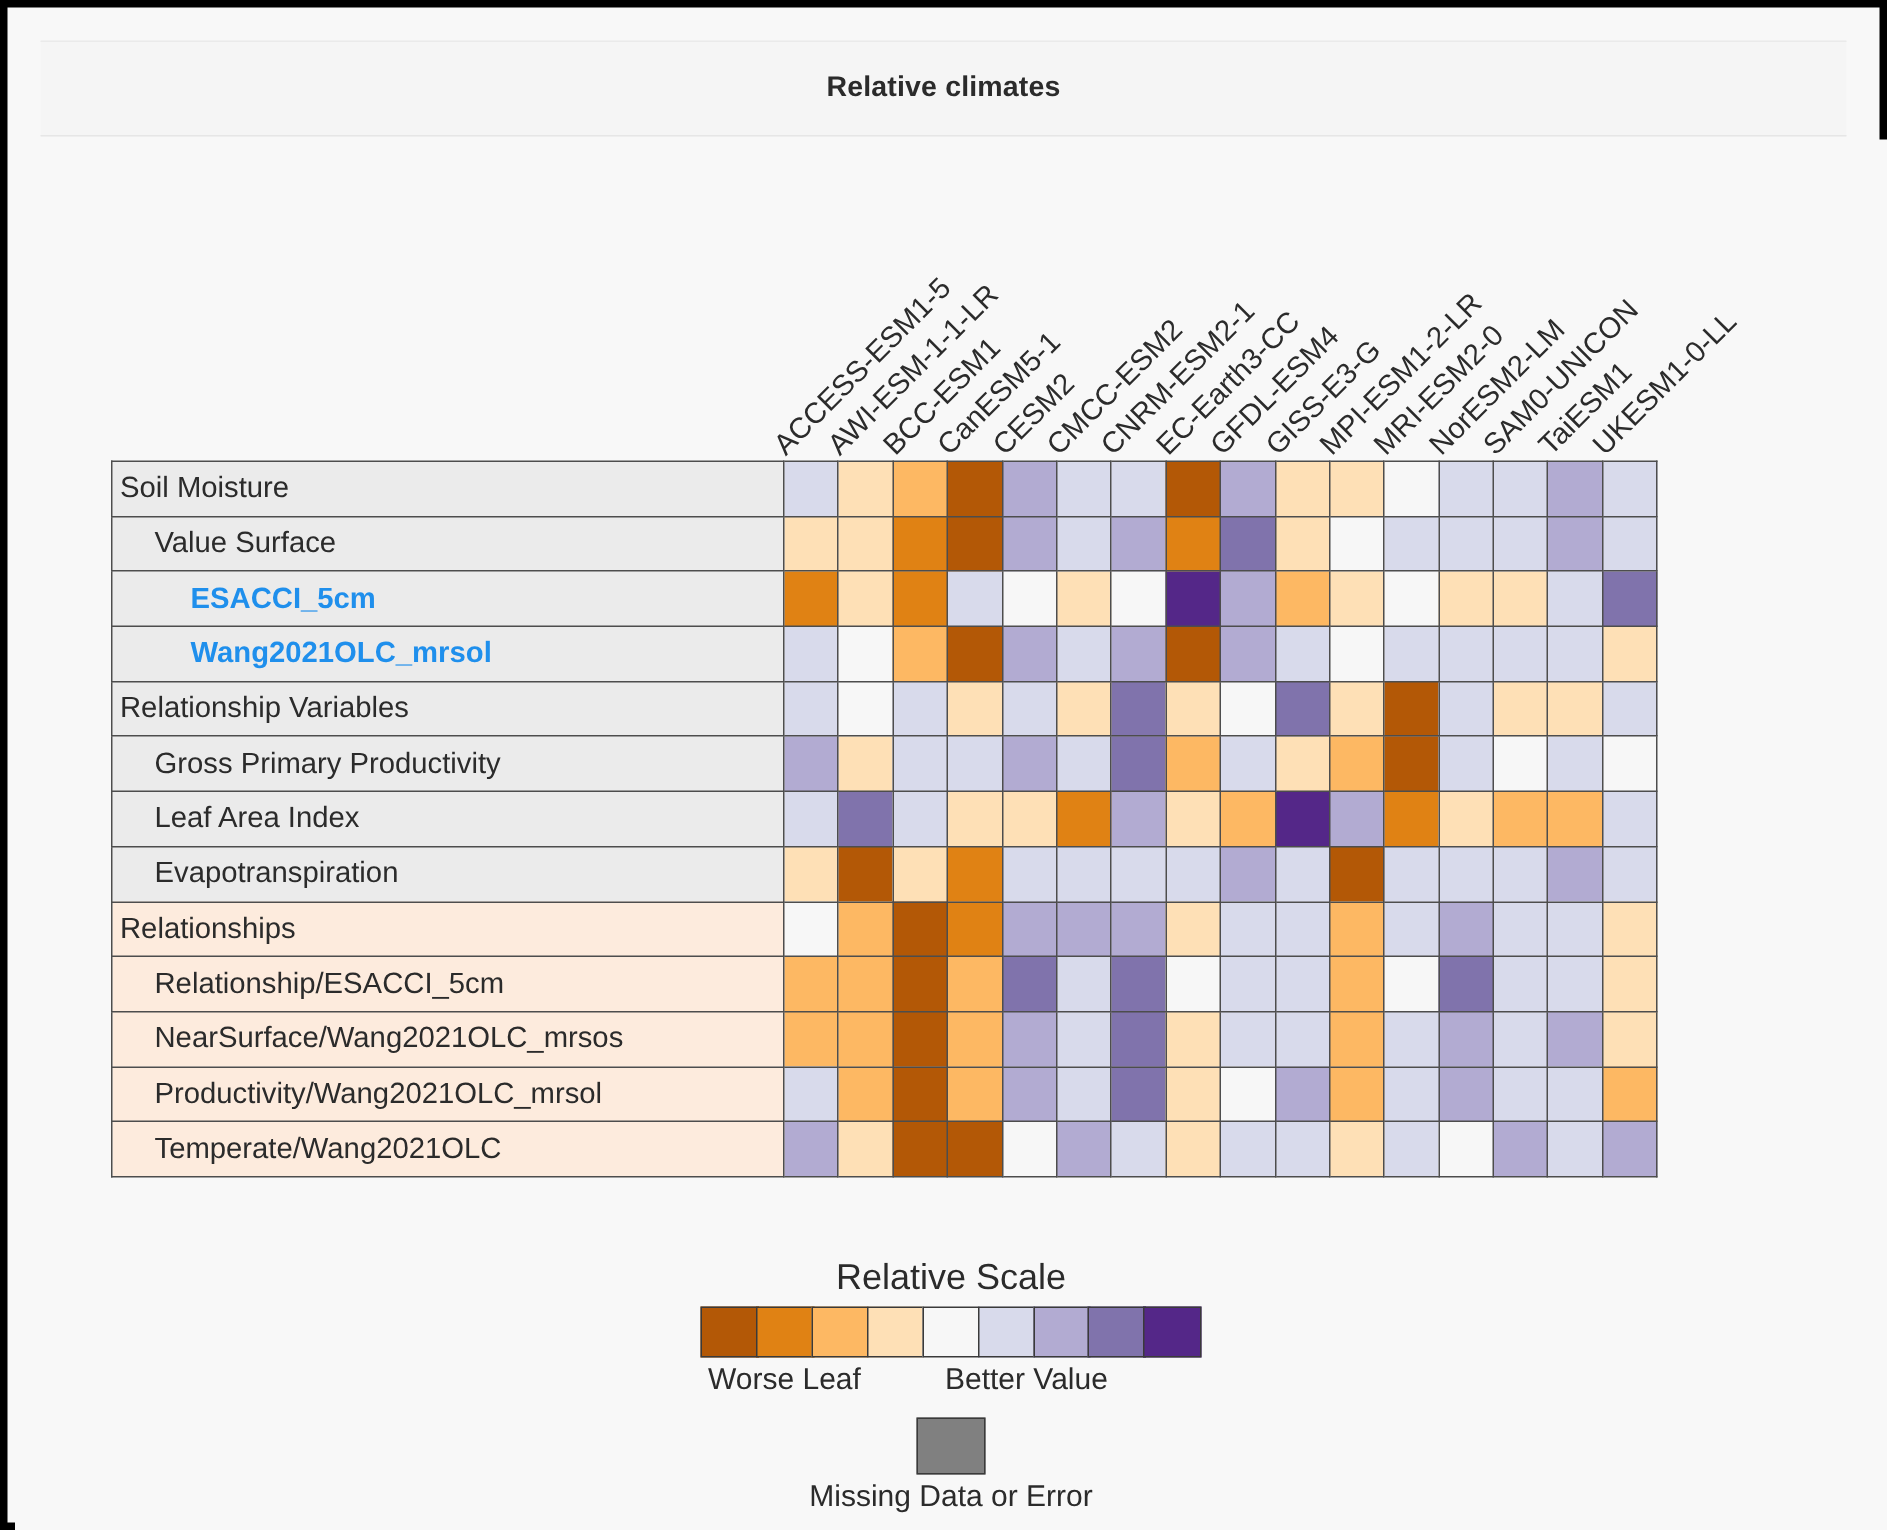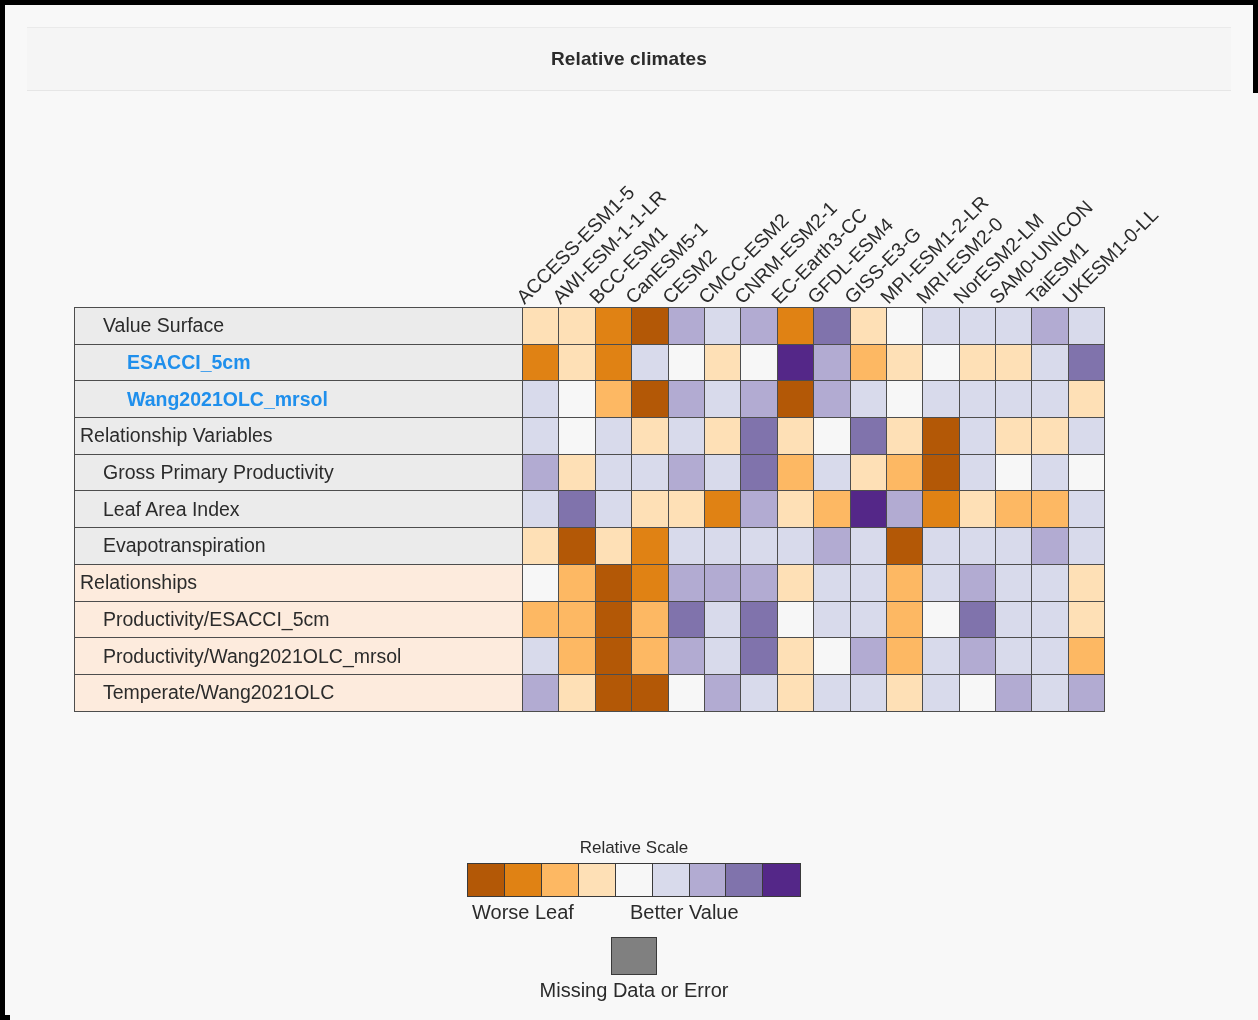--- a/index.html
+++ b/index.html
@@ -102,21 +102,21 @@
   }
 
   
   #legend {
     position: absolute;
     left: 0; top: 745px;
     width: 1248px;
   }
   .lg-center { text-align: center; }
   #lg-title {
-    font-size: 17px;
+    font-size: 24px;
     color: #2b2b2b;
     margin-bottom: 5px;
   }
   #lg-bar {
     display: flex;
     justify-content: center;
   }
   #lg-bar .sw {
     width: 38.5px;
     height: 34px;
@@ -181,20 +181,39 @@
         <div class="col-head" style="left: 917.4px;">MRI-ESM2-0</div>
         <div class="col-head" style="left: 953.8px;">NorESM2-LM</div>
         <div class="col-head" style="left: 990.2px;">SAM0-UNICON</div>
         <div class="col-head" style="left: 1026.6px;">TaiESM1</div>
         <div class="col-head" style="left: 1063px;">UKESM1-0-LL</div>
       </div>
 
     <table id="table">
       <tbody id="tbody">
           <tr>
+            <td class="rowlabel ind0 sec-grey"><span>Soil Moisture</span></td>
+            <td class="cell" style="background: rgb(216, 218, 235);"></td>
+            <td class="cell" style="background: rgb(254, 224, 182);"></td>
+            <td class="cell" style="background: rgb(253, 184, 99);"></td>
+            <td class="cell" style="background: rgb(179, 88, 6);"></td>
+            <td class="cell" style="background: rgb(178, 171, 210);"></td>
+            <td class="cell" style="background: rgb(216, 218, 235);"></td>
+            <td class="cell" style="background: rgb(216, 218, 235);"></td>
+            <td class="cell" style="background: rgb(179, 88, 6);"></td>
+            <td class="cell" style="background: rgb(178, 171, 210);"></td>
+            <td class="cell" style="background: rgb(254, 224, 182);"></td>
+            <td class="cell" style="background: rgb(254, 224, 182);"></td>
+            <td class="cell" style="background: rgb(247, 247, 247);"></td>
+            <td class="cell" style="background: rgb(216, 218, 235);"></td>
+            <td class="cell" style="background: rgb(216, 218, 235);"></td>
+            <td class="cell" style="background: rgb(178, 171, 210);"></td>
+            <td class="cell" style="background: rgb(216, 218, 235);"></td>
+          </tr>
+          <tr>
             <td class="rowlabel ind1 sec-grey"><span>Value Surface</span></td>
             <td class="cell" style="background: rgb(254, 224, 182);"></td>
             <td class="cell" style="background: rgb(254, 224, 182);"></td>
             <td class="cell" style="background: rgb(224, 130, 20);"></td>
             <td class="cell" style="background: rgb(179, 88, 6);"></td>
             <td class="cell" style="background: rgb(178, 171, 210);"></td>
             <td class="cell" style="background: rgb(216, 218, 235);"></td>
             <td class="cell" style="background: rgb(178, 171, 210);"></td>
             <td class="cell" style="background: rgb(224, 130, 20);"></td>
             <td class="cell" style="background: rgb(128, 115, 172);"></td>
@@ -333,36 +352,55 @@
             <td class="cell" style="background: rgb(216, 218, 235);"></td>
             <td class="cell" style="background: rgb(216, 218, 235);"></td>
             <td class="cell" style="background: rgb(253, 184, 99);"></td>
             <td class="cell" style="background: rgb(216, 218, 235);"></td>
             <td class="cell" style="background: rgb(178, 171, 210);"></td>
             <td class="cell" style="background: rgb(216, 218, 235);"></td>
             <td class="cell" style="background: rgb(216, 218, 235);"></td>
             <td class="cell" style="background: rgb(254, 224, 182);"></td>
           </tr>
           <tr>
-            <td class="rowlabel ind1 sec-peach"><span>Productivity/ESACCI_5cm</span></td>
-            <td class="cell" style="background: rgb(253, 184, 99);"></td>
-            <td class="cell" style="background: rgb(253, 184, 99);"></td>
-            <td class="cell" style="background: rgb(179, 88, 6);"></td>
-            <td class="cell" style="background: rgb(253, 184, 99);"></td>
-            <td class="cell" style="background: rgb(128, 115, 172);"></td>
-            <td class="cell" style="background: rgb(216, 218, 235);"></td>
-            <td class="cell" style="background: rgb(128, 115, 172);"></td>
-            <td class="cell" style="background: rgb(247, 247, 247);"></td>
-            <td class="cell" style="background: rgb(216, 218, 235);"></td>
-            <td class="cell" style="background: rgb(216, 218, 235);"></td>
-            <td class="cell" style="background: rgb(253, 184, 99);"></td>
-            <td class="cell" style="background: rgb(247, 247, 247);"></td>
-            <td class="cell" style="background: rgb(128, 115, 172);"></td>
-            <td class="cell" style="background: rgb(216, 218, 235);"></td>
-            <td class="cell" style="background: rgb(216, 218, 235);"></td>
+            <td class="rowlabel ind1 sec-peach"><span>Relationship/ESACCI_5cm</span></td>
+            <td class="cell" style="background: rgb(253, 184, 99);"></td>
+            <td class="cell" style="background: rgb(253, 184, 99);"></td>
+            <td class="cell" style="background: rgb(179, 88, 6);"></td>
+            <td class="cell" style="background: rgb(253, 184, 99);"></td>
+            <td class="cell" style="background: rgb(128, 115, 172);"></td>
+            <td class="cell" style="background: rgb(216, 218, 235);"></td>
+            <td class="cell" style="background: rgb(128, 115, 172);"></td>
+            <td class="cell" style="background: rgb(247, 247, 247);"></td>
+            <td class="cell" style="background: rgb(216, 218, 235);"></td>
+            <td class="cell" style="background: rgb(216, 218, 235);"></td>
+            <td class="cell" style="background: rgb(253, 184, 99);"></td>
+            <td class="cell" style="background: rgb(247, 247, 247);"></td>
+            <td class="cell" style="background: rgb(128, 115, 172);"></td>
+            <td class="cell" style="background: rgb(216, 218, 235);"></td>
+            <td class="cell" style="background: rgb(216, 218, 235);"></td>
+            <td class="cell" style="background: rgb(254, 224, 182);"></td>
+          </tr>
+          <tr>
+            <td class="rowlabel ind1 sec-peach"><span>NearSurface/Wang2021OLC_mrsos</span></td>
+            <td class="cell" style="background: rgb(253, 184, 99);"></td>
+            <td class="cell" style="background: rgb(253, 184, 99);"></td>
+            <td class="cell" style="background: rgb(179, 88, 6);"></td>
+            <td class="cell" style="background: rgb(253, 184, 99);"></td>
+            <td class="cell" style="background: rgb(178, 171, 210);"></td>
+            <td class="cell" style="background: rgb(216, 218, 235);"></td>
+            <td class="cell" style="background: rgb(128, 115, 172);"></td>
+            <td class="cell" style="background: rgb(254, 224, 182);"></td>
+            <td class="cell" style="background: rgb(216, 218, 235);"></td>
+            <td class="cell" style="background: rgb(216, 218, 235);"></td>
+            <td class="cell" style="background: rgb(253, 184, 99);"></td>
+            <td class="cell" style="background: rgb(216, 218, 235);"></td>
+            <td class="cell" style="background: rgb(178, 171, 210);"></td>
+            <td class="cell" style="background: rgb(216, 218, 235);"></td>
+            <td class="cell" style="background: rgb(178, 171, 210);"></td>
             <td class="cell" style="background: rgb(254, 224, 182);"></td>
           </tr>
           <tr>
             <td class="rowlabel ind1 sec-peach"><span>Productivity/Wang2021OLC_mrsol</span></td>
             <td class="cell" style="background: rgb(216, 218, 235);"></td>
             <td class="cell" style="background: rgb(253, 184, 99);"></td>
             <td class="cell" style="background: rgb(179, 88, 6);"></td>
             <td class="cell" style="background: rgb(253, 184, 99);"></td>
             <td class="cell" style="background: rgb(178, 171, 210);"></td>
             <td class="cell" style="background: rgb(216, 218, 235);"></td>

